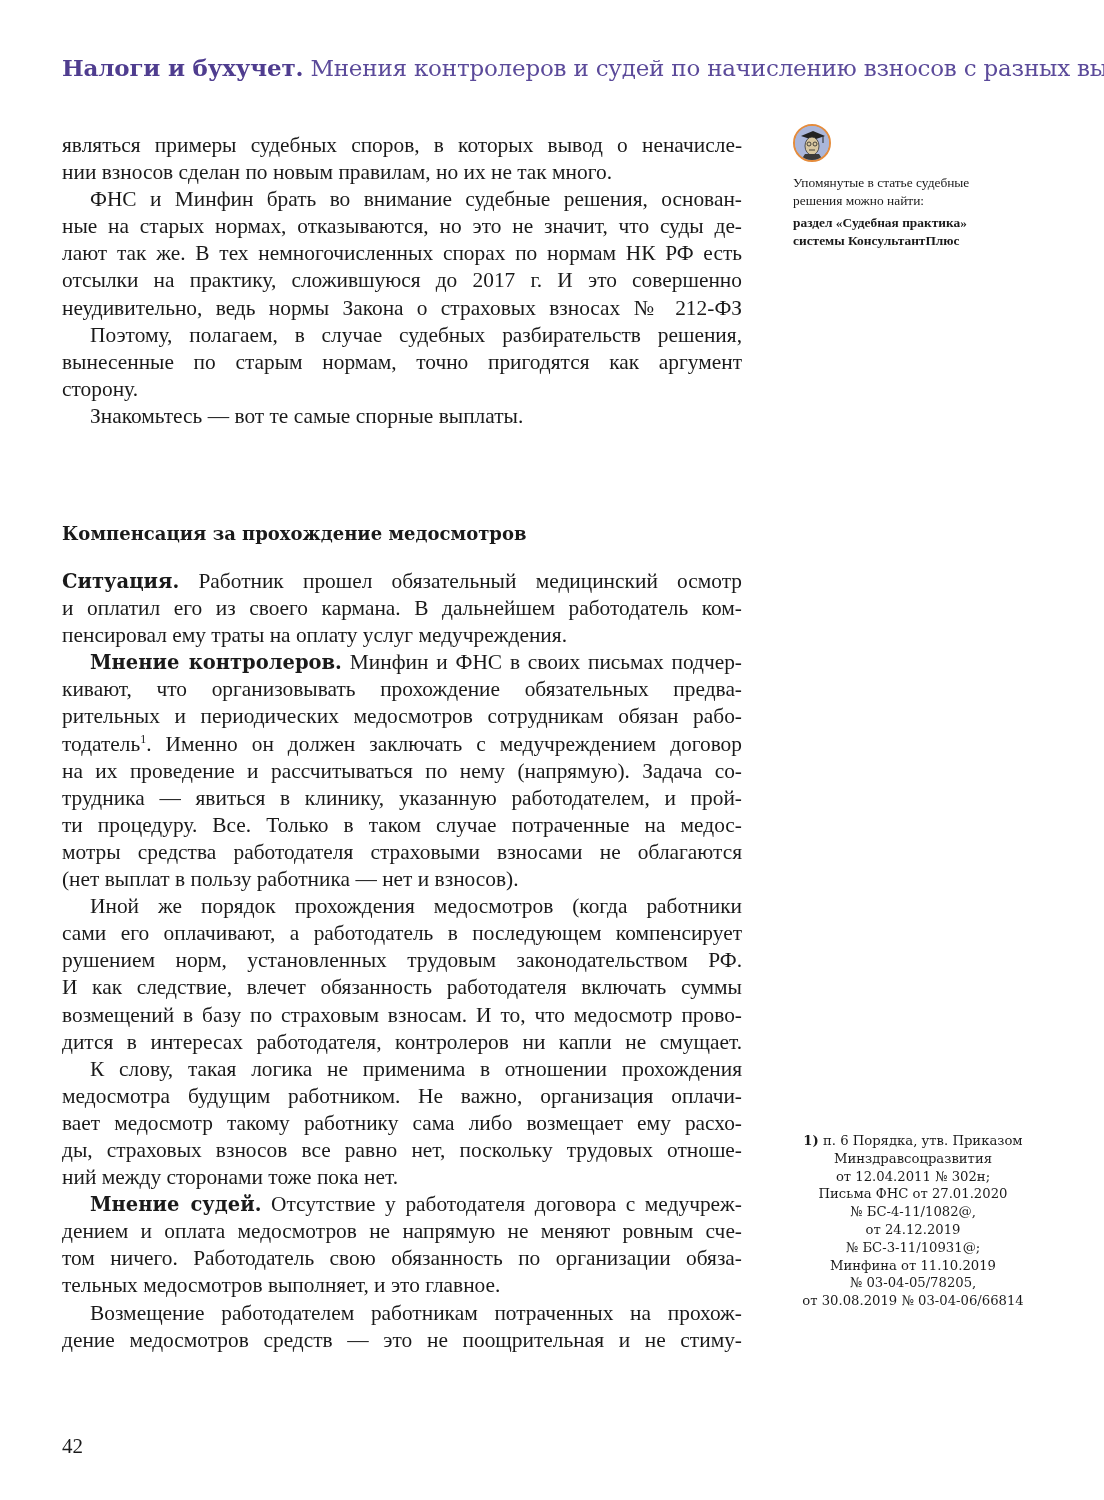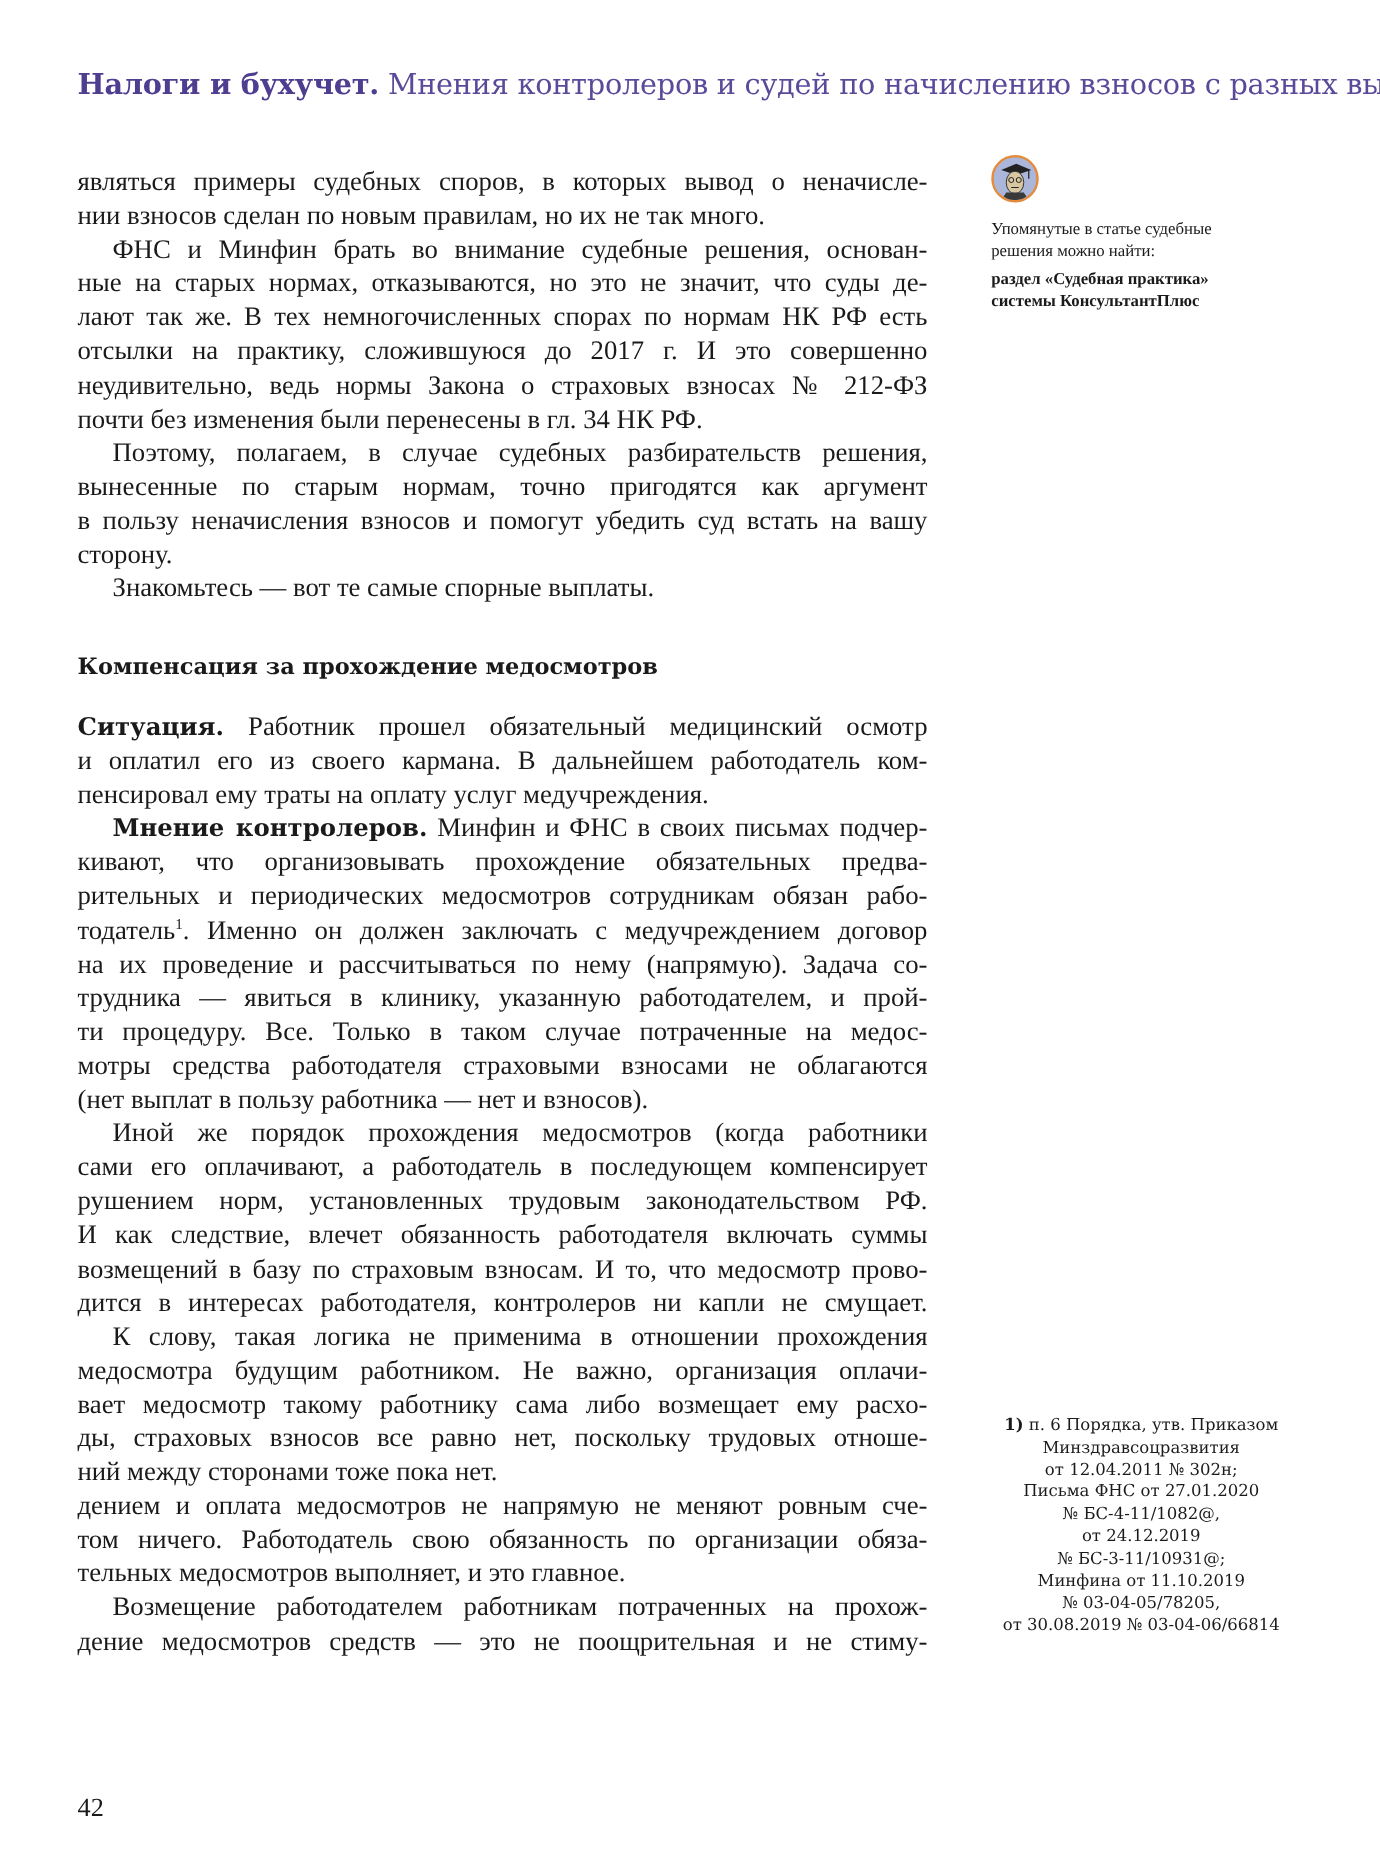--- a/index.html
+++ b/index.html
@@ -40,24 +40,22 @@
 
 <div class="main">
   <div>
     <span class="line">являться примеры судебных споров, в которых вывод о неначисле-</span>
     <span class="line last">нии взносов сделан по новым правилам, но их не так много.</span>
     <span class="line ind">ФНС и Минфин брать во внимание судебные решения, основан-</span>
     <span class="line">ные на старых нормах, отказываются, но это не значит, что суды де-</span>
     <span class="line">лают так же. В тех немногочисленных спорах по нормам НК РФ есть</span>
     <span class="line">отсылки на практику, сложившуюся до 2017 г. И это совершенно</span>
     <span class="line">неудивительно, ведь нормы Закона о страховых взносах № 212-ФЗ</span>
-    <span class="line last">почти без изменения были перенесены в гл. 34 НК РФ.</span>
     <span class="line ind">Поэтому, полагаем, в случае судебных разбирательств решения,</span>
     <span class="line">вынесенные по старым нормам, точно пригодятся как аргумент</span>
-    <span class="line">в пользу неначисления взносов и помогут убедить суд встать на вашу</span>
     <span class="line last">сторону.</span>
     <span class="line last ind">Знакомьтесь — вот те самые спорные выплаты.</span>
   </div>
 
   <h2>Компенсация за прохождение медосмотров</h2>
 
   <div class="section2">
     <span class="line"><span class="b">Ситуация.</span><span> Работник прошел обязательный медицинский осмотр</span></span>
     <span class="line">и оплатил его из своего кармана. В дальнейшем работодатель ком-</span>
     <span class="line last">пенсировал ему траты на оплату услуг медучреждения.</span>
@@ -78,20 +76,21 @@
     <span class="line">И как следствие, влечет обязанность работодателя включать суммы</span>
     <span class="line">возмещений в базу по страховым взносам. И то, что медосмотр прово-</span>
     <span class="line">дится в интересах работодателя, контролеров ни капли не смущает.</span>
 
     <span class="line ind">К слову, такая логика не применима в отношении прохождения</span>
     <span class="line">медосмотра будущим работником. Не важно, организация оплачи-</span>
     <span class="line">вает медосмотр такому работнику сама либо возмещает ему расхо-</span>
     <span class="line">ды, страховых взносов все равно нет, поскольку трудовых отноше-</span>
     <span class="line last">ний между сторонами тоже пока нет.</span>
 
+    <span class="line ind"><span class="b">Мнение судей.</span><span> Отсутствие у работодателя договора с медучреж-</span></span>
     <span class="line">дением и оплата медосмотров не напрямую не меняют ровным сче-</span>
     <span class="line">том ничего. Работодатель свою обязанность по организации обяза-</span>
     <span class="line last">тельных медосмотров выполняет, и это главное.</span>
 
     <span class="line ind">Возмещение работодателем работникам потраченных на прохож-</span>
     <span class="line">дение медосмотров средств — это не поощрительная и не стиму-</span>
   </div>
 </div>
 
 <div class="side side-note">

